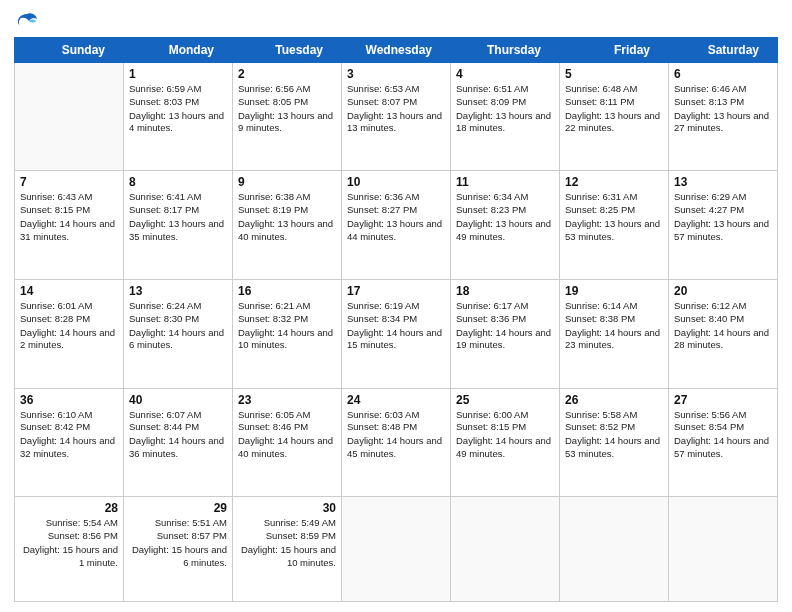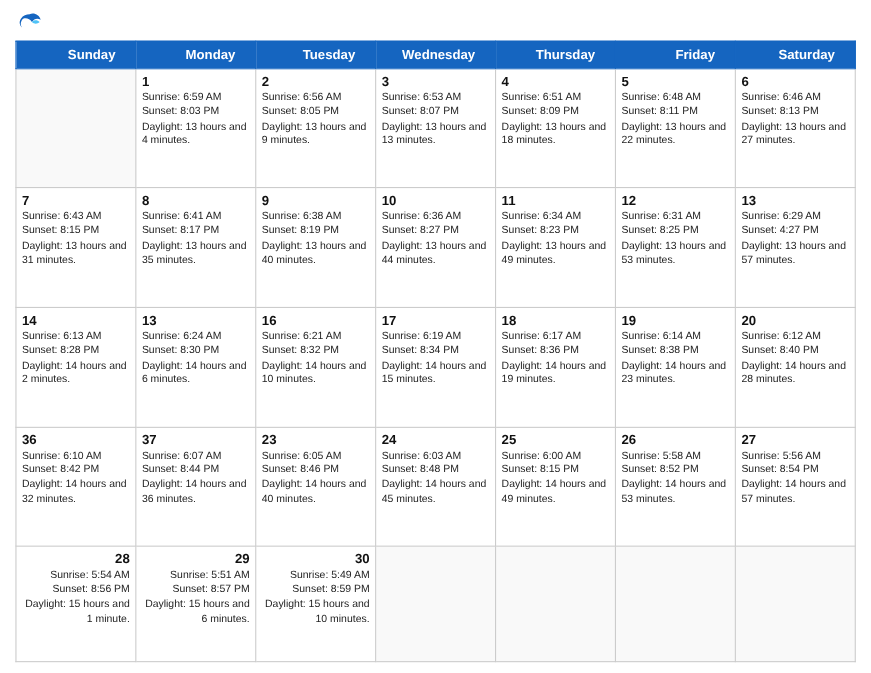--- a/index.html
+++ b/index.html
@@ -180,21 +180,21 @@
               <div class="daylight">Daylight: 13 hours and 27 minutes.</div>
             </div>
           </td>
         </tr>
         <tr>
           <td>
             <span class="day-num">7</span>
             <div class="cell-info">
               <div>Sunrise: 6:43 AM</div>
               <div>Sunset: 8:15 PM</div>
-              <div class="daylight">Daylight: 13 hours and 31 minutes.</div>
+              <div class="daylight">Daylight: 14 hours and 31 minutes.</div>
             </div>
           </td>
           <td>
             <span class="day-num">8</span>
             <div class="cell-info">
               <div>Sunrise: 6:41 AM</div>
               <div>Sunset: 8:17 PM</div>
               <div class="daylight">Daylight: 13 hours and 35 minutes.</div>
             </div>
           </td>
@@ -236,21 +236,21 @@
               <div>Sunrise: 6:29 AM</div>
               <div>Sunset: 4:27 PM</div>
               <div class="daylight">Daylight: 13 hours and 57 minutes.</div>
             </div>
           </td>
         </tr>
         <tr>
           <td>
             <span class="day-num">14</span>
             <div class="cell-info">
-              <div>Sunrise: 6:13 AM</div>
+              <div>Sunrise: 6:01 AM</div>
               <div>Sunset: 8:28 PM</div>
               <div class="daylight">Daylight: 14 hours and 2 minutes.</div>
             </div>
           </td>
           <td>
             <span class="day-num">13</span>
             <div class="cell-info">
               <div>Sunrise: 6:24 AM</div>
               <div>Sunset: 8:30 PM</div>
               <div class="daylight">Daylight: 14 hours and 6 minutes.</div>
@@ -300,21 +300,21 @@
         <tr>
           <td>
             <span class="day-num">36</span>
             <div class="cell-info">
               <div>Sunrise: 6:10 AM</div>
               <div>Sunset: 8:42 PM</div>
               <div class="daylight">Daylight: 14 hours and 32 minutes.</div>
             </div>
           </td>
           <td>
-            <span class="day-num">37</span>
+            <span class="day-num">40</span>
             <div class="cell-info">
               <div>Sunrise: 6:07 AM</div>
               <div>Sunset: 8:44 PM</div>
               <div class="daylight">Daylight: 14 hours and 36 minutes.</div>
             </div>
           </td>
           <td>
             <span class="day-num">23</span>
             <div class="cell-info">
               <div>Sunrise: 6:05 AM</div>

